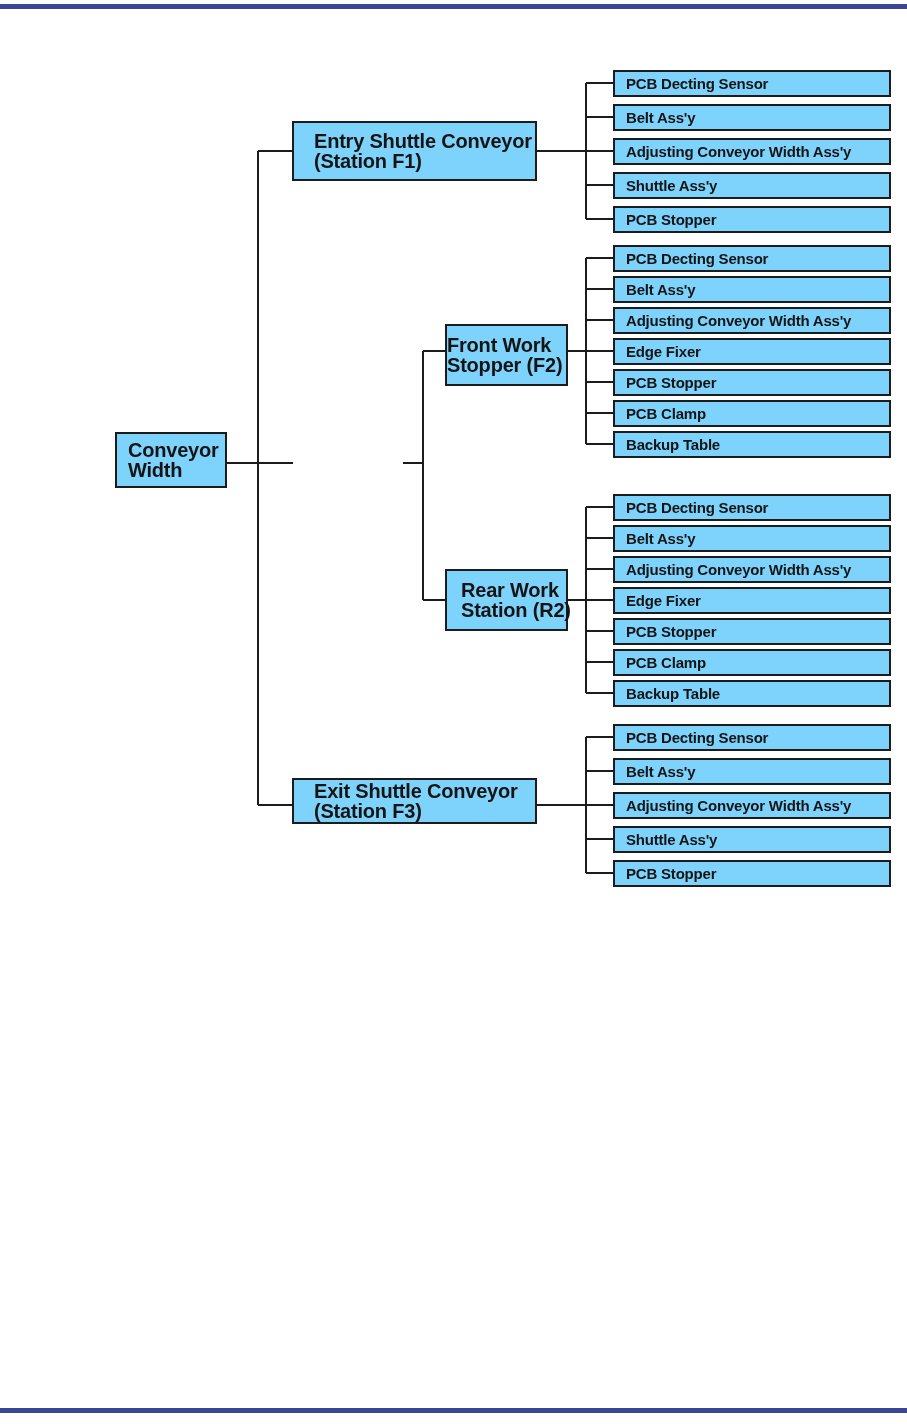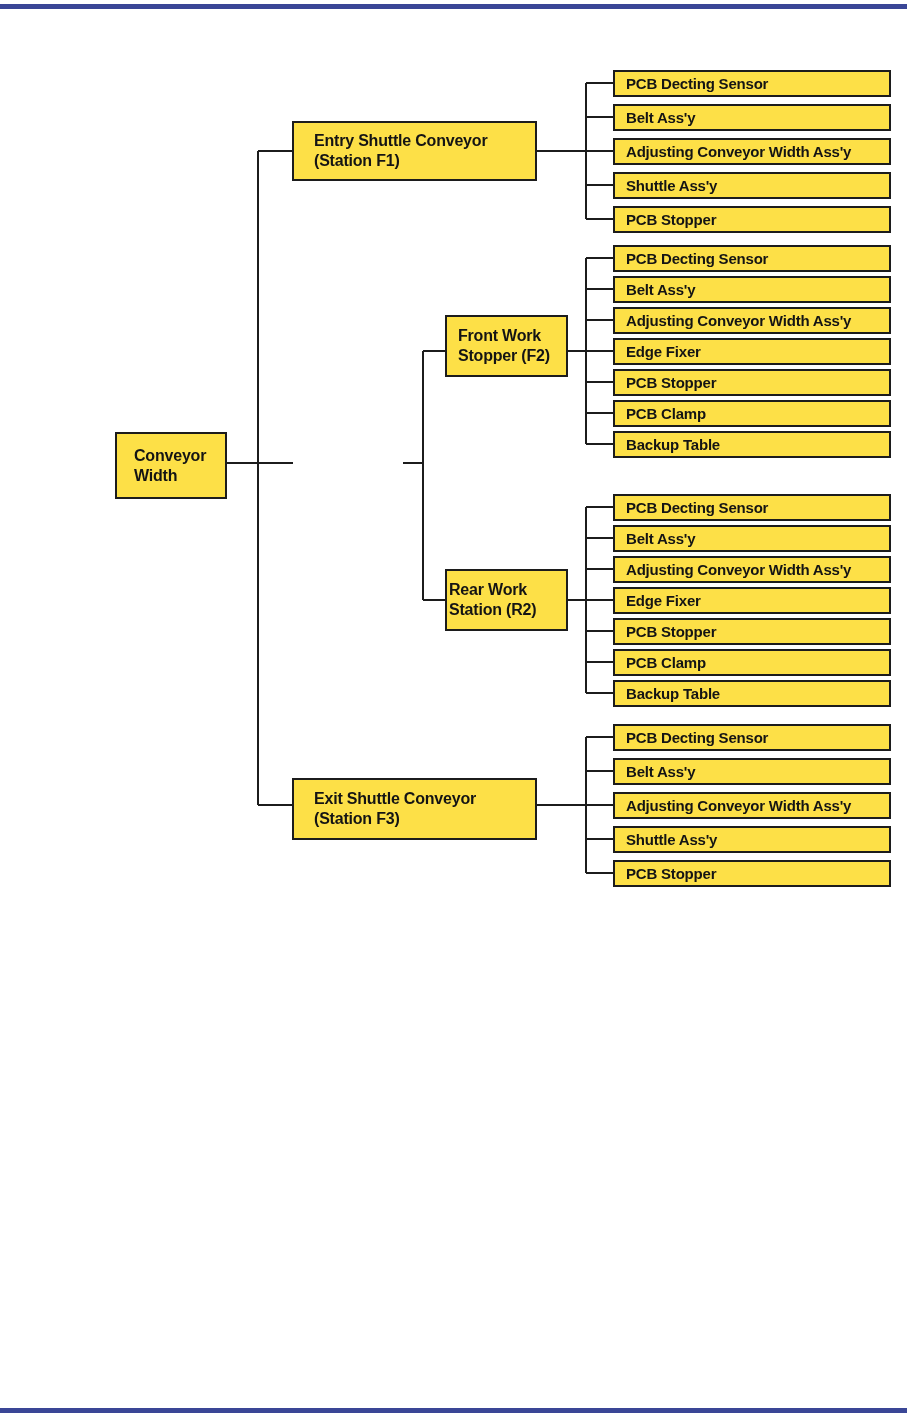--- a/index.html
+++ b/index.html
@@ -5,32 +5,32 @@
   html,body{margin:0;padding:0;background:#ffffff;}
   #page{
     position:relative;width:907px;height:1424px;background:#ffffff;
     overflow:hidden;font-family:"Liberation Sans",sans-serif;
   }
   .rule{position:absolute;left:0;width:907px;height:5px;background:#3a4696;}
   .rule.top{top:4px;}
   .rule.bottom{top:1408px;}
   #wires{position:absolute;left:0;top:0;}
   .box{
-    position:absolute;box-sizing:border-box;background:#fde047;
+    position:absolute;box-sizing:border-box;background:#7dd3fc;
     border:2px solid #1c1c1c;color:#141414;font-weight:bold;
     letter-spacing:-0.2px;
   }
   .leaf{
     left:613px;width:278px;height:27px;
     display:flex;align-items:center;padding-left:11px;
     font-size:15px;line-height:1;
   }
   .pnode{
     display:flex;flex-direction:column;justify-content:center;
-    font-size:16px;line-height:20px;
+    font-size:20px;line-height:20px;
   }
   .pnode span{display:block;white-space:nowrap;}
 </style>
 </head>
 <body>
 
 <div id="page">
 
   <div class="rule top"></div>
   <div class="rule bottom"></div>
@@ -53,42 +53,42 @@
       M586 258 H613 M586 289 H613 M586 320 H613 M586 382 H613 M586 413 H613 M586 444 H613
       M568 600 H613
       M586 507 V693
       M586 507 H613 M586 538 H613 M586 569 H613 M586 631 H613 M586 662 H613 M586 693 H613
       M537 805 H613
       M586 737 V873
       M586 737 H613 M586 771 H613 M586 839 H613 M586 873 H613
     "></path>
   </svg>
 
-  <div class="box pnode" style="left:115px;top:432px;width:112px;height:67px;padding-left:17px;justify-content:center;">
+  <div class="box pnode" style="left:115px;top:432px;width:112px;height:56px;padding-left:11px;justify-content:center;">
     <span>Conveyor</span>
     <span>Width</span>
   </div>
 
   <div class="box pnode" style="left:292px;top:121px;width:245px;height:60px;padding-left:20px;">
     <span>Entry Shuttle Conveyor</span>
     <span>(Station F1)</span>
   </div>
 
 
-  <div class="box pnode" style="left:445px;top:315px;width:123px;height:62px;padding-left:11px;">
+  <div class="box pnode" style="left:445px;top:324px;width:123px;height:62px;">
     <span>Front Work</span>
     <span>Stopper (F2)</span>
   </div>
 
-  <div class="box pnode" style="left:445px;top:569px;width:123px;height:62px;padding-left:2px;">
+  <div class="box pnode" style="left:445px;top:569px;width:123px;height:62px;padding-left:14px;">
     <span>Rear Work</span>
     <span>Station (R2)</span>
   </div>
 
-  <div class="box pnode" style="left:292px;top:778px;width:245px;height:62px;padding-left:20px;">
+  <div class="box pnode" style="left:292px;top:778px;width:245px;height:46px;padding-left:20px;">
     <span>Exit Shuttle Conveyor</span>
     <span>(Station F3)</span>
   </div>
 
   <div class="box leaf" style="top:70px;">PCB Decting Sensor</div>
   <div class="box leaf" style="top:104px;">Belt Ass'y</div>
   <div class="box leaf" style="top:138px;">Adjusting Conveyor Width Ass'y</div>
   <div class="box leaf" style="top:172px;">Shuttle Ass'y</div>
   <div class="box leaf" style="top:206px;">PCB Stopper</div>
 

